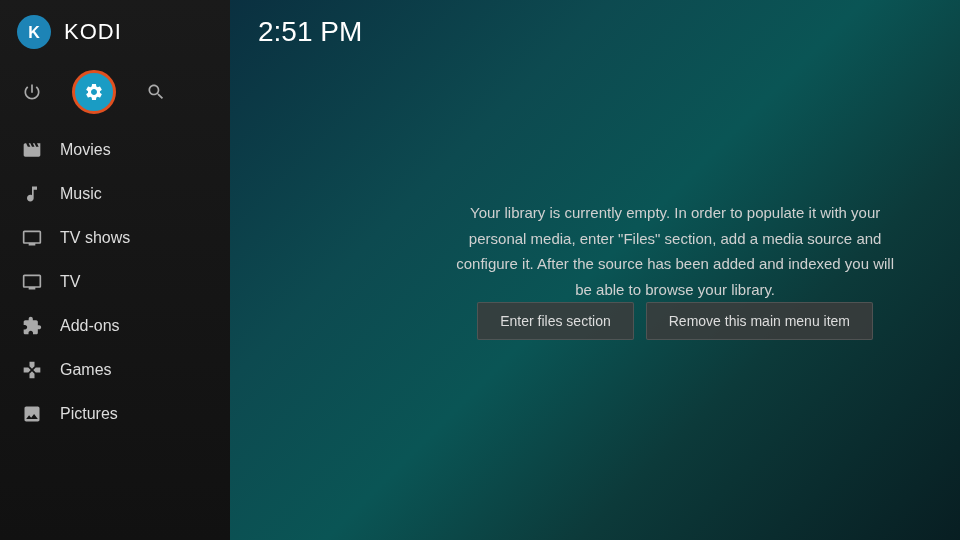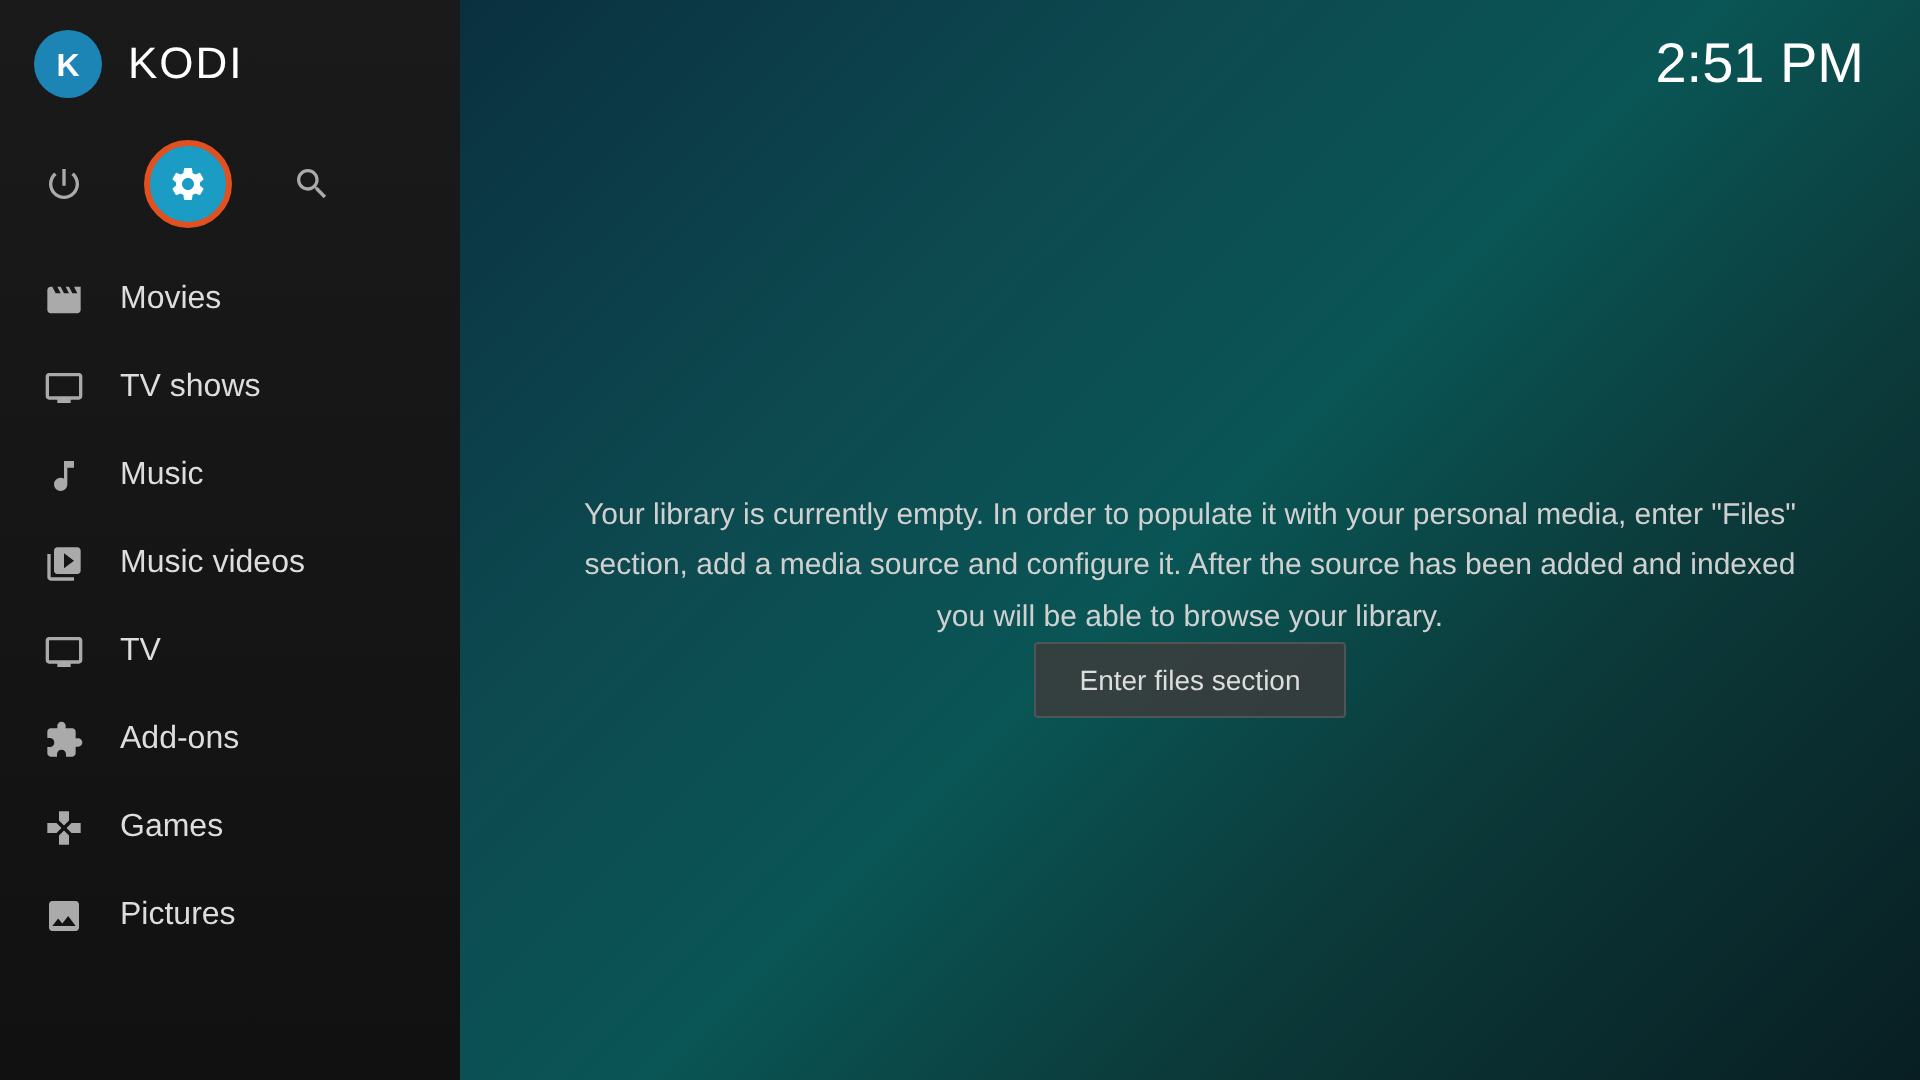--- a/index.html
+++ b/index.html
@@ -118,21 +118,21 @@
       color: #dddddd;
       font-size: 16px;
     }
 
     
     .main-content {
       flex: 1;
       position: relative;
       background: linear-gradient(135deg, #0a3040 0%, #0d4a50 30%, #0a5555 50%, #0c3a3a 70%, #081e22 100%);
       display: flex;
-      flex-direction: column;
+      flex-direction: row;
     }
 
     .top-bar {
       display: flex;
       justify-content: flex-end;
       padding: 16px 28px;
     }
 
     .time-display {
       color: #ffffff;
@@ -232,43 +232,35 @@
           <svg viewBox="0 0 24 24">
               <path d="M18 4l2 4h-3l-2-4h-2l2 4h-3l-2-4H8l2 4H7L5 4H4c-1.1 0-2 .9-2 2v12c0 1.1.9 2 2 2h16c1.1 0 2-.9 2-2V4h-4z"></path>
             </svg>
         </span>
         <span class="nav-label">Movies</span>
       </li>
 
       <li class="nav-item">
         <span class="nav-icon">
           <svg viewBox="0 0 24 24">
+              <path d="M12 3v10.55c-.59-.34-1.27-.55-2-.55-2.21 0-4 1.79-4 4s1.79 4 4 4 4-1.79 4-4V7h4V3h-6z"></path>
+            </svg>
+        </span>
+        <span class="nav-label">Music</span>
+      </li>
+
+      <li class="nav-item">
+        <span class="nav-icon">
+          <svg viewBox="0 0 24 24">
               <path d="M21 3H3c-1.1 0-2 .9-2 2v12c0 1.1.9 2 2 2h5v2h8v-2h5c1.1 0 2-.9 2-2V5c0-1.1-.9-2-2-2zm0 14H3V5h18v12z"></path>
             </svg>
         </span>
         <span class="nav-label">TV shows</span>
       </li>
 
-      <li class="nav-item">
-        <span class="nav-icon">
-          <svg viewBox="0 0 24 24">
-              <path d="M12 3v10.55c-.59-.34-1.27-.55-2-.55-2.21 0-4 1.79-4 4s1.79 4 4 4 4-1.79 4-4V7h4V3h-6z"></path>
-            </svg>
-        </span>
-        <span class="nav-label">Music</span>
-      </li>
-
-      <li class="nav-item">
-        <span class="nav-icon">
-          <svg viewBox="0 0 24 24">
-              <path d="M4 6H2v14c0 1.1.9 2 2 2h14v-2H4V6zm16-4H8c-1.1 0-2 .9-2 2v12c0 1.1.9 2 2 2h12c1.1 0 2-.9 2-2V4c0-1.1-.9-2-2-2zm-8 12.5v-9l6 4.5-6 4.5z"></path>
-            </svg>
-        </span>
-        <span class="nav-label">Music videos</span>
-      </li>
 
       <li class="nav-item">
         <span class="nav-icon">
           <svg viewBox="0 0 24 24">
               <path d="M21 3H3c-1.1 0-2 .9-2 2v12c0 1.1.9 2 2 2h5v2h8v-2h5c1.1 0 2-.9 2-2V5c0-1.1-.9-2-2-2zm0 14H3V5h18v12z"></path>
             </svg>
         </span>
         <span class="nav-label">TV</span>
       </li>
 
@@ -307,19 +299,20 @@
 
     <div class="top-bar">
       <span class="time-display">2:51 PM</span>
     </div>
 
     <div class="content-area">
       <div class="empty-library-box">
         <p class="empty-library-text">Your library is currently empty. In order to populate it with your personal media, enter "Files" section, add a media source and configure it. After the source has been added and indexed you will be able to browse your library.</p>
         <div class="action-buttons">
           <button class="action-btn">Enter files section</button>
+          <button class="action-btn">Remove this main menu item</button>
         </div>
       </div>
     </div>
 
   </div>
 
 </div>
 
 </body></html>

